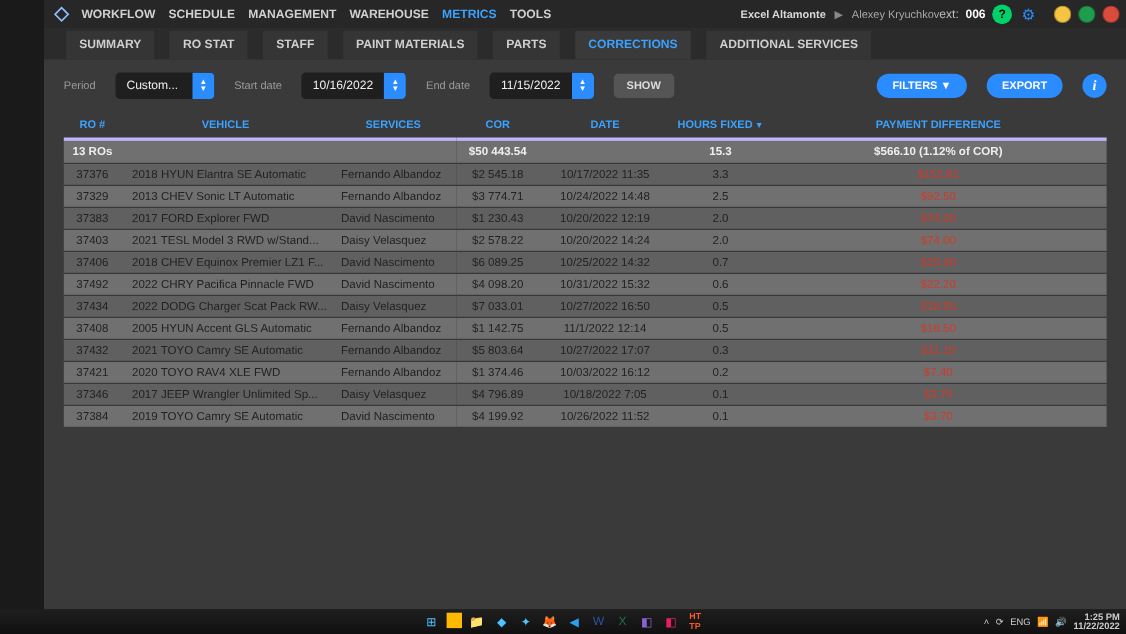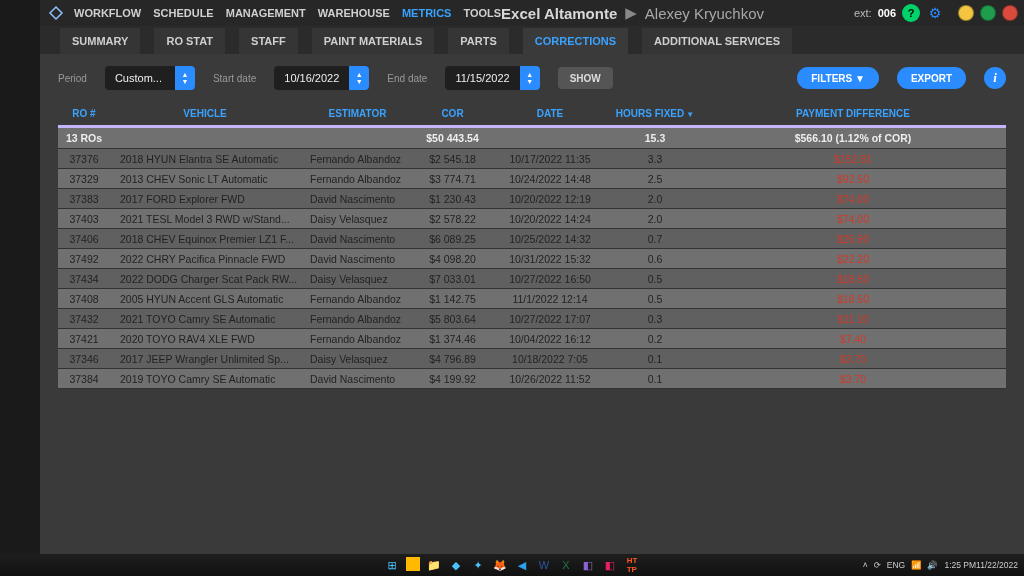--- a/index.html
+++ b/index.html
@@ -5,21 +5,21 @@
   * { margin:0; padding:0; box-sizing:border-box; }
   html,body { width:1024px; height:576px; font-family:Arial,Helvetica,sans-serif; background:#000; overflow:hidden; }
   .desktop { width:1024px; height:576px; position:relative; background:#1a1a1a; display:flex; flex-direction:column; }
   .app { flex:1; background:#3a3a3a; display:flex; flex-direction:column;margin-left:40px; }
   .topbar { height:26px; background:#272727; display:flex; align-items:center; gap:0; font-size:10px; color:#c8c8c8; }
   .logo { width:32px; display:flex; align-items:center; justify-content:center; }
   .logo svg { width:18px; height:18px; }
   .mainnav { display:flex; gap:12px; padding-left:2px; font-weight:600; font-size:11px; }
   .mainnav span { color:#d0d0d0; cursor:pointer; }
   .mainnav span.active { color:#3aa2ff; }
-  .topcenter { flex:1; display:flex; align-items:center; justify-content:flex-start; gap:8px; font-size:15px; color:#a8a8a8;}
+  .topcenter { flex:1; display:flex; align-items:center; justify-content:flex-end; gap:8px; font-size:10px; color:#a8a8a8;}
   .topcenter .shop { color:#d8d8d8; font-weight:600;}
   .topright { display:flex; align-items:center; gap:6px; padding-right:6px; font-size:11px;}
   .ext { color:#bbb;}
   .extn { color:#fff; font-weight:700;}
   .iconbtn { width:18px; height:18px; border-radius:50%; display:inline-flex; align-items:center; justify-content:center;}
   .iconbtn.help { background:#00d26a; color:#000; font-weight:900; font-size:11px;}
   .iconbtn.settings { color:#2a8cff; font-size:14px;}
   .winbtns { display:flex; gap:6px; margin-left:8px;}
   .circle { width:16px; height:16px; border-radius:50%; border:1px solid #0005;}
   .circle.y { background:#f5c542;}
@@ -52,21 +52,21 @@
   .grid th.est { width:115px;}
   .grid th.cor { width:75px;}
   .grid th.date { width:120px;}
   .grid th.hours { width:90px;}
   .grid th.pay { }
   .sort { font-size:8px; margin-left:2px;}
   .taskbar { height:22px; background:linear-gradient(#1e1e1e,#111); display:flex; align-items:center; justify-content:center; position:relative;}
   .tbicons { display:flex; gap:6px;}
   .tbicon { width:16px; height:16px; display:inline-flex; align-items:center; justify-content:center; font-size:11px; }
   .tray { position:absolute; right:6px; display:flex; align-items:center; gap:6px; font-size:8.5px; color:#ccc;}
-  .tray .stack { display:flex; flex-direction:row; align-items:flex-end; line-height:1;}
+  .tray .stack { display:flex; flex-direction:column; align-items:flex-end; line-height:1;font-weight:bold;}
   .startbtn { position:absolute; left:6px; display:flex; align-items:center; gap:4px;}
 </style>
 </head>
 <body>
 
 <div class="desktop">
   <div class="app">
     <div class="topbar">
       <div class="logo">
         <svg viewBox="0 0 24 24">
@@ -131,21 +131,21 @@
       <button class="pillbtn">EXPORT</button>
       <button class="pillbtn info">i</button>
     </div>
 
     <div class="gridwrap">
       <table class="grid">
         <thead>
           <tr>
             <th class="ro">RO #</th>
             <th class="vehicle">VEHICLE</th>
-            <th class="est">ESTIMATOR</th>
+            <th class="est">SERVICES</th>
             <th class="cor">COR</th>
             <th class="date">DATE</th>
             <th class="hours"><span>HOURS FIXED</span><span class="sort">▼</span></th>
             <th class="pay">PAYMENT DIFFERENCE</th>
           </tr>
         </thead>
         <tbody id="gridbody">
           <tr class="totals">
             <td>13 ROs</td>
             <td></td>
@@ -234,21 +234,21 @@
               <td>$5 803.64</td>
               <td>10/27/2022 17:07</td>
               <td>0.3</td>
               <td class="pay">$11.10</td>
             </tr>
             <tr>
               <td class="ro">37421</td>
               <td class="vehicle">2020 TOYO RAV4 XLE FWD</td>
               <td class="est">Fernando Albandoz</td>
               <td>$1 374.46</td>
-              <td>10/04/2022 16:12</td>
+              <td>10/03/2022 16:12</td>
               <td>0.2</td>
               <td class="pay">$7.40</td>
             </tr>
             <tr>
               <td class="ro">37346</td>
               <td class="vehicle">2017 JEEP Wrangler Unlimited Sp...</td>
               <td class="est">Daisy Velasquez</td>
               <td>$4 796.89</td>
               <td>10/18/2022 7:05</td>
               <td>0.1</td>

